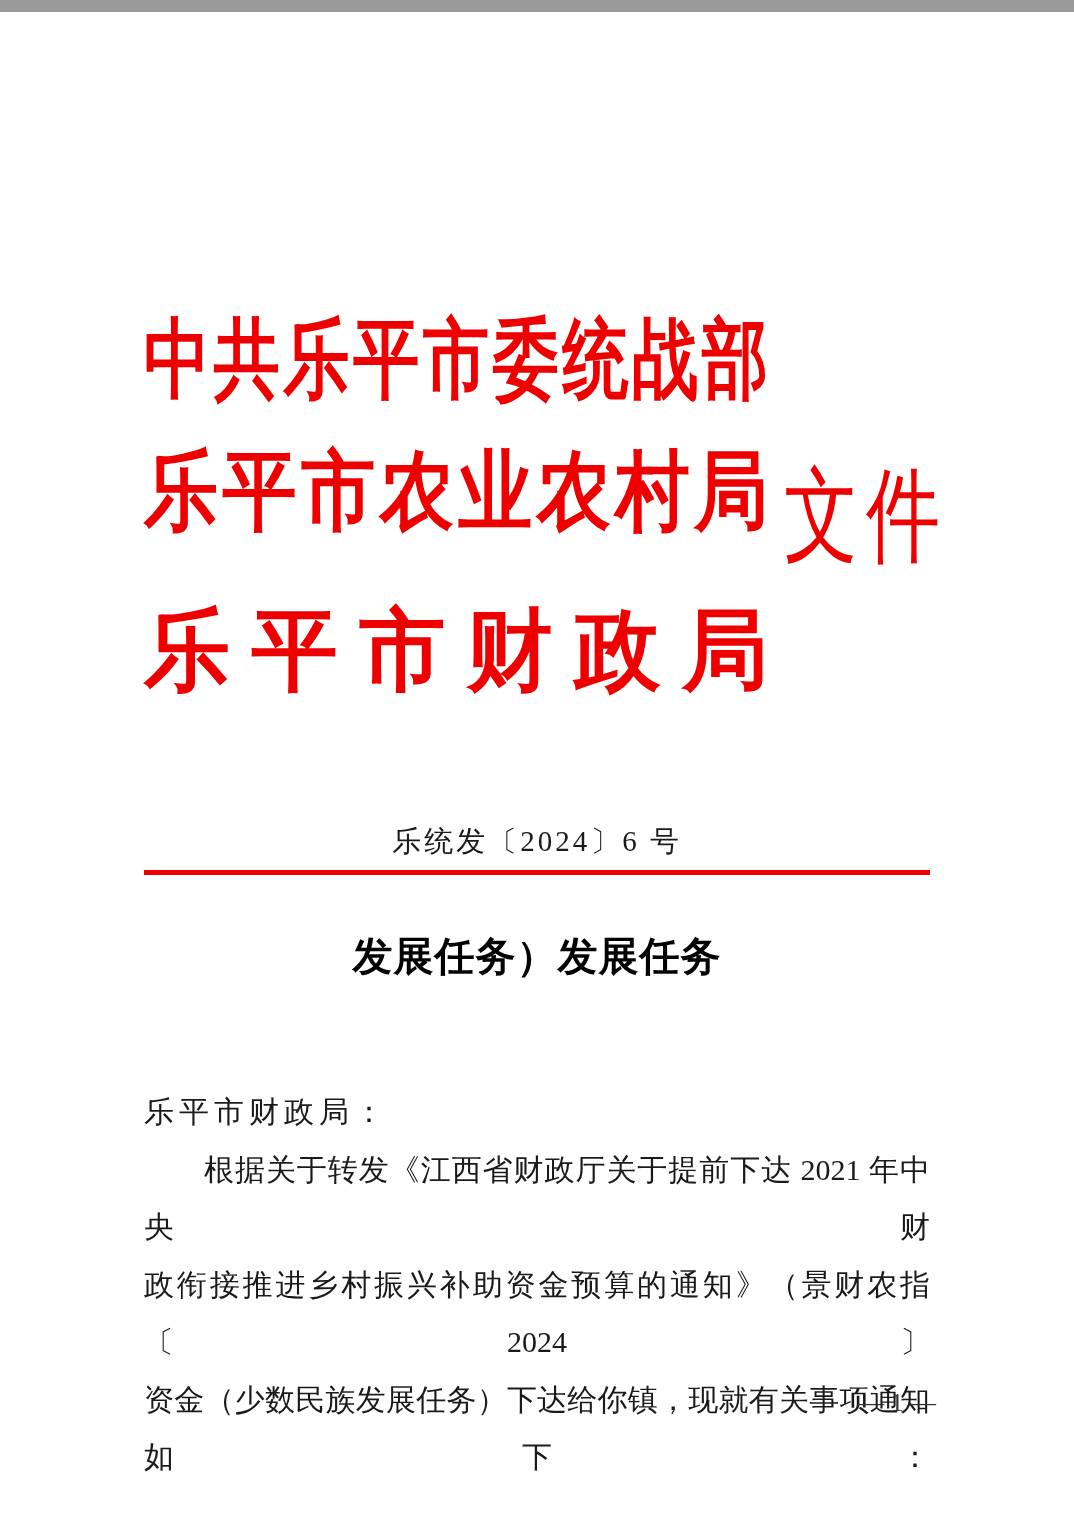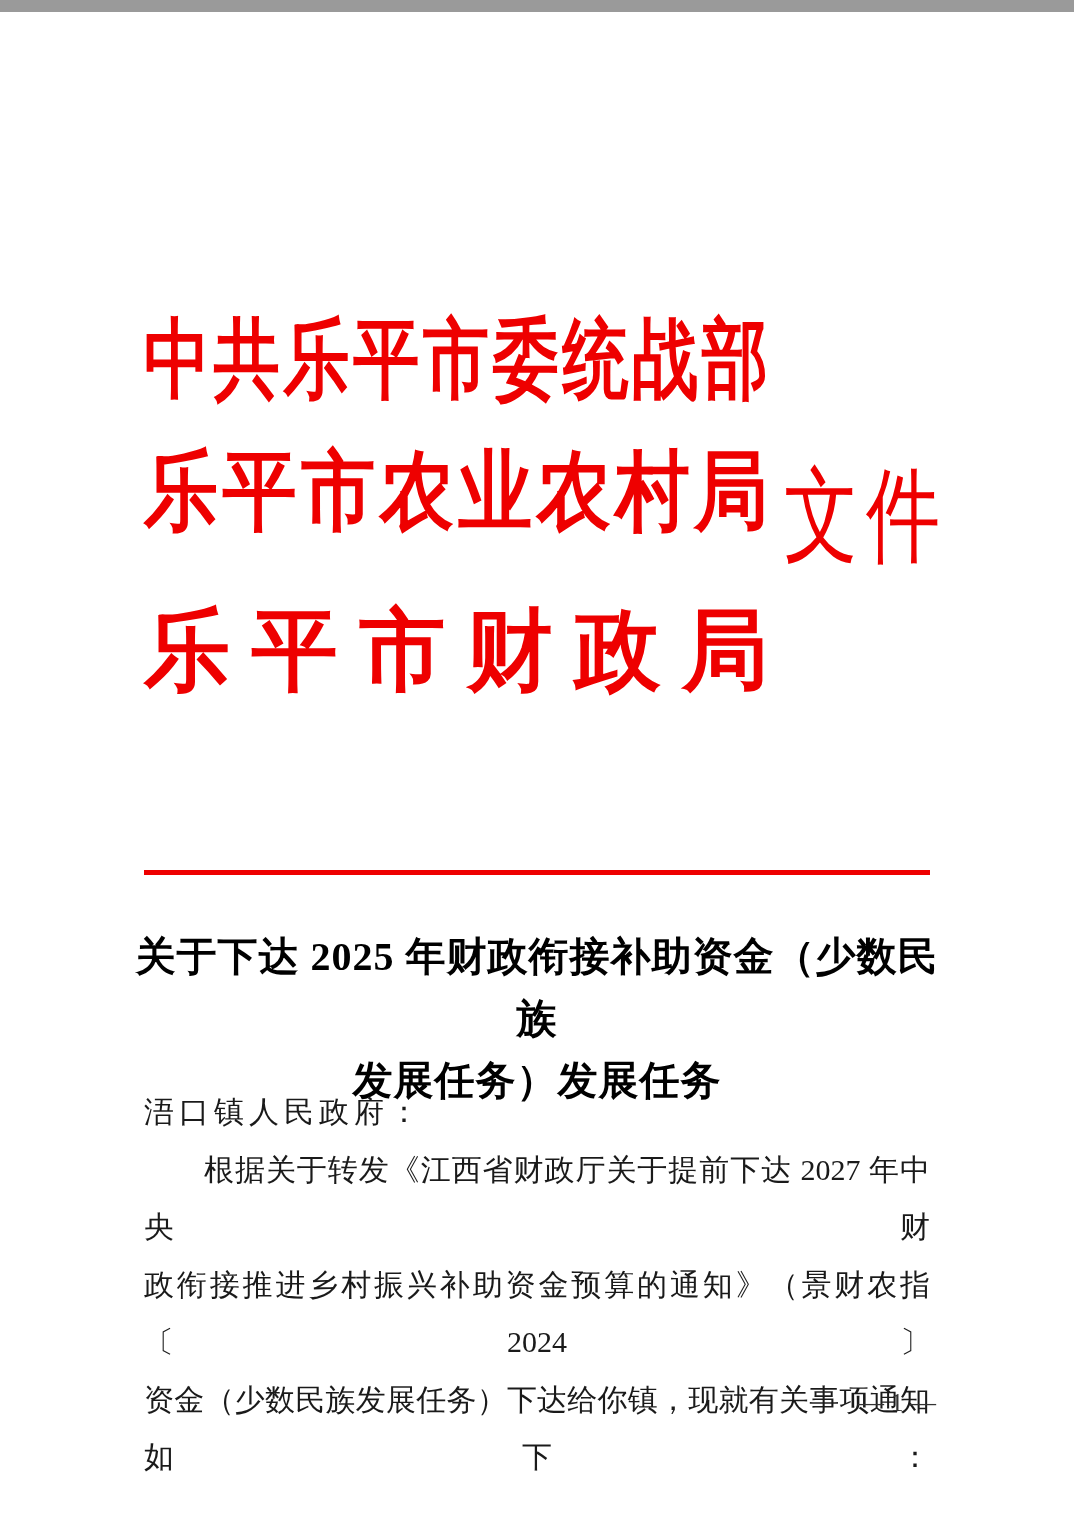--- a/index.html
+++ b/index.html
@@ -135,30 +135,30 @@
 
 <div class="page">
 
   <div class="letterhead">
     <div class="hline hline1">中共乐平市委统战部</div>
     <div class="hline hline2">乐平市农业农村局</div>
     <div class="hline hline3">乐平市财政局</div>
     <div class="doc-type">文件</div>
   </div>
 
+  <div class="doc-number">乐统发〔2024〕6 号</div>
 
   <div class="red-rule"></div>
 
   <div class="title">
-    <div>关于下达 2025 年财政衔接补助资金（少数民族</div>
     <div>发展任务）发展任务</div>
   </div>
 
   <div class="body-block">
-    <div class="salutation">浯口镇人民政府：</div>
-    <div class="para-line indent">根据关于转发《江西省财政厅关于提前下达 2027 年中央财</div>
+    <div class="salutation">乐平市财政局：</div>
+    <div class="para-line indent">根据关于转发《江西省财政厅关于提前下达 2021 年中央财</div>
     <div class="para-line">政衔接推进乡村振兴补助资金预算的通知》（景财农指〔2024〕</div>
     <div class="para-line">资金（少数民族发展任务）下达给你镇，现就有关事项通知如下：</div>
   </div>
 
   <div class="page-number">— 1 —</div>
 
 </div>
 
 </body></html>

